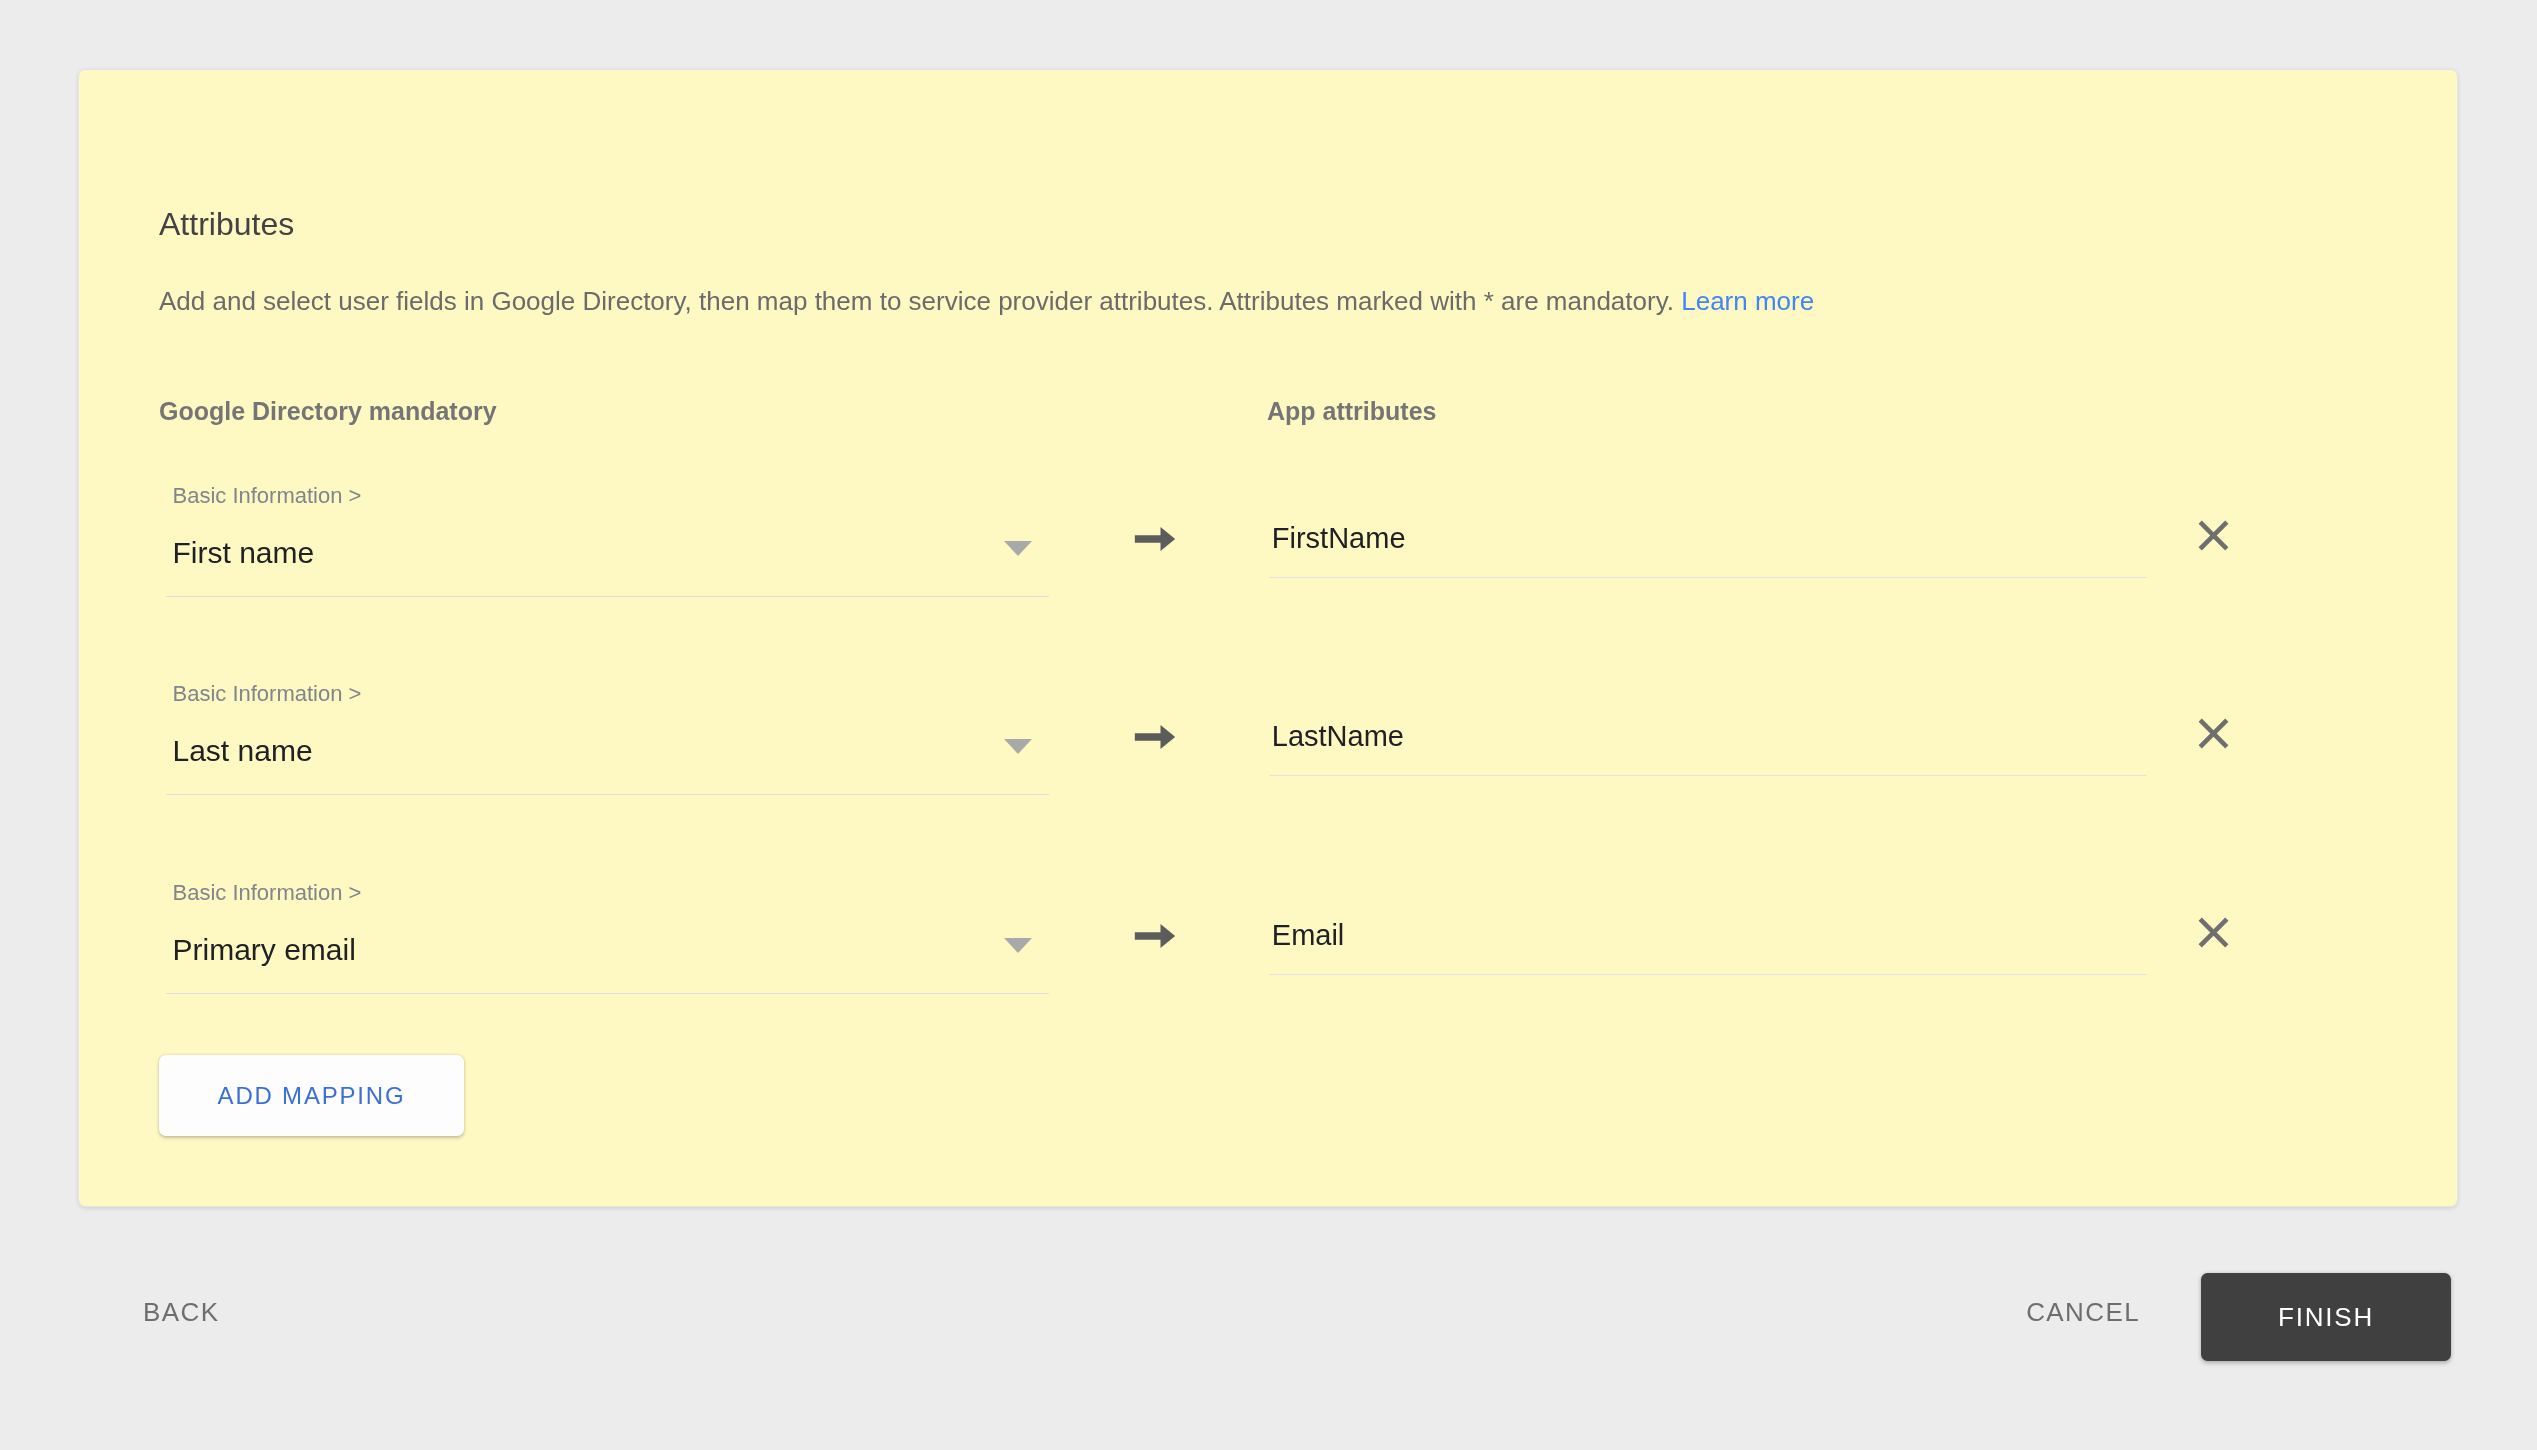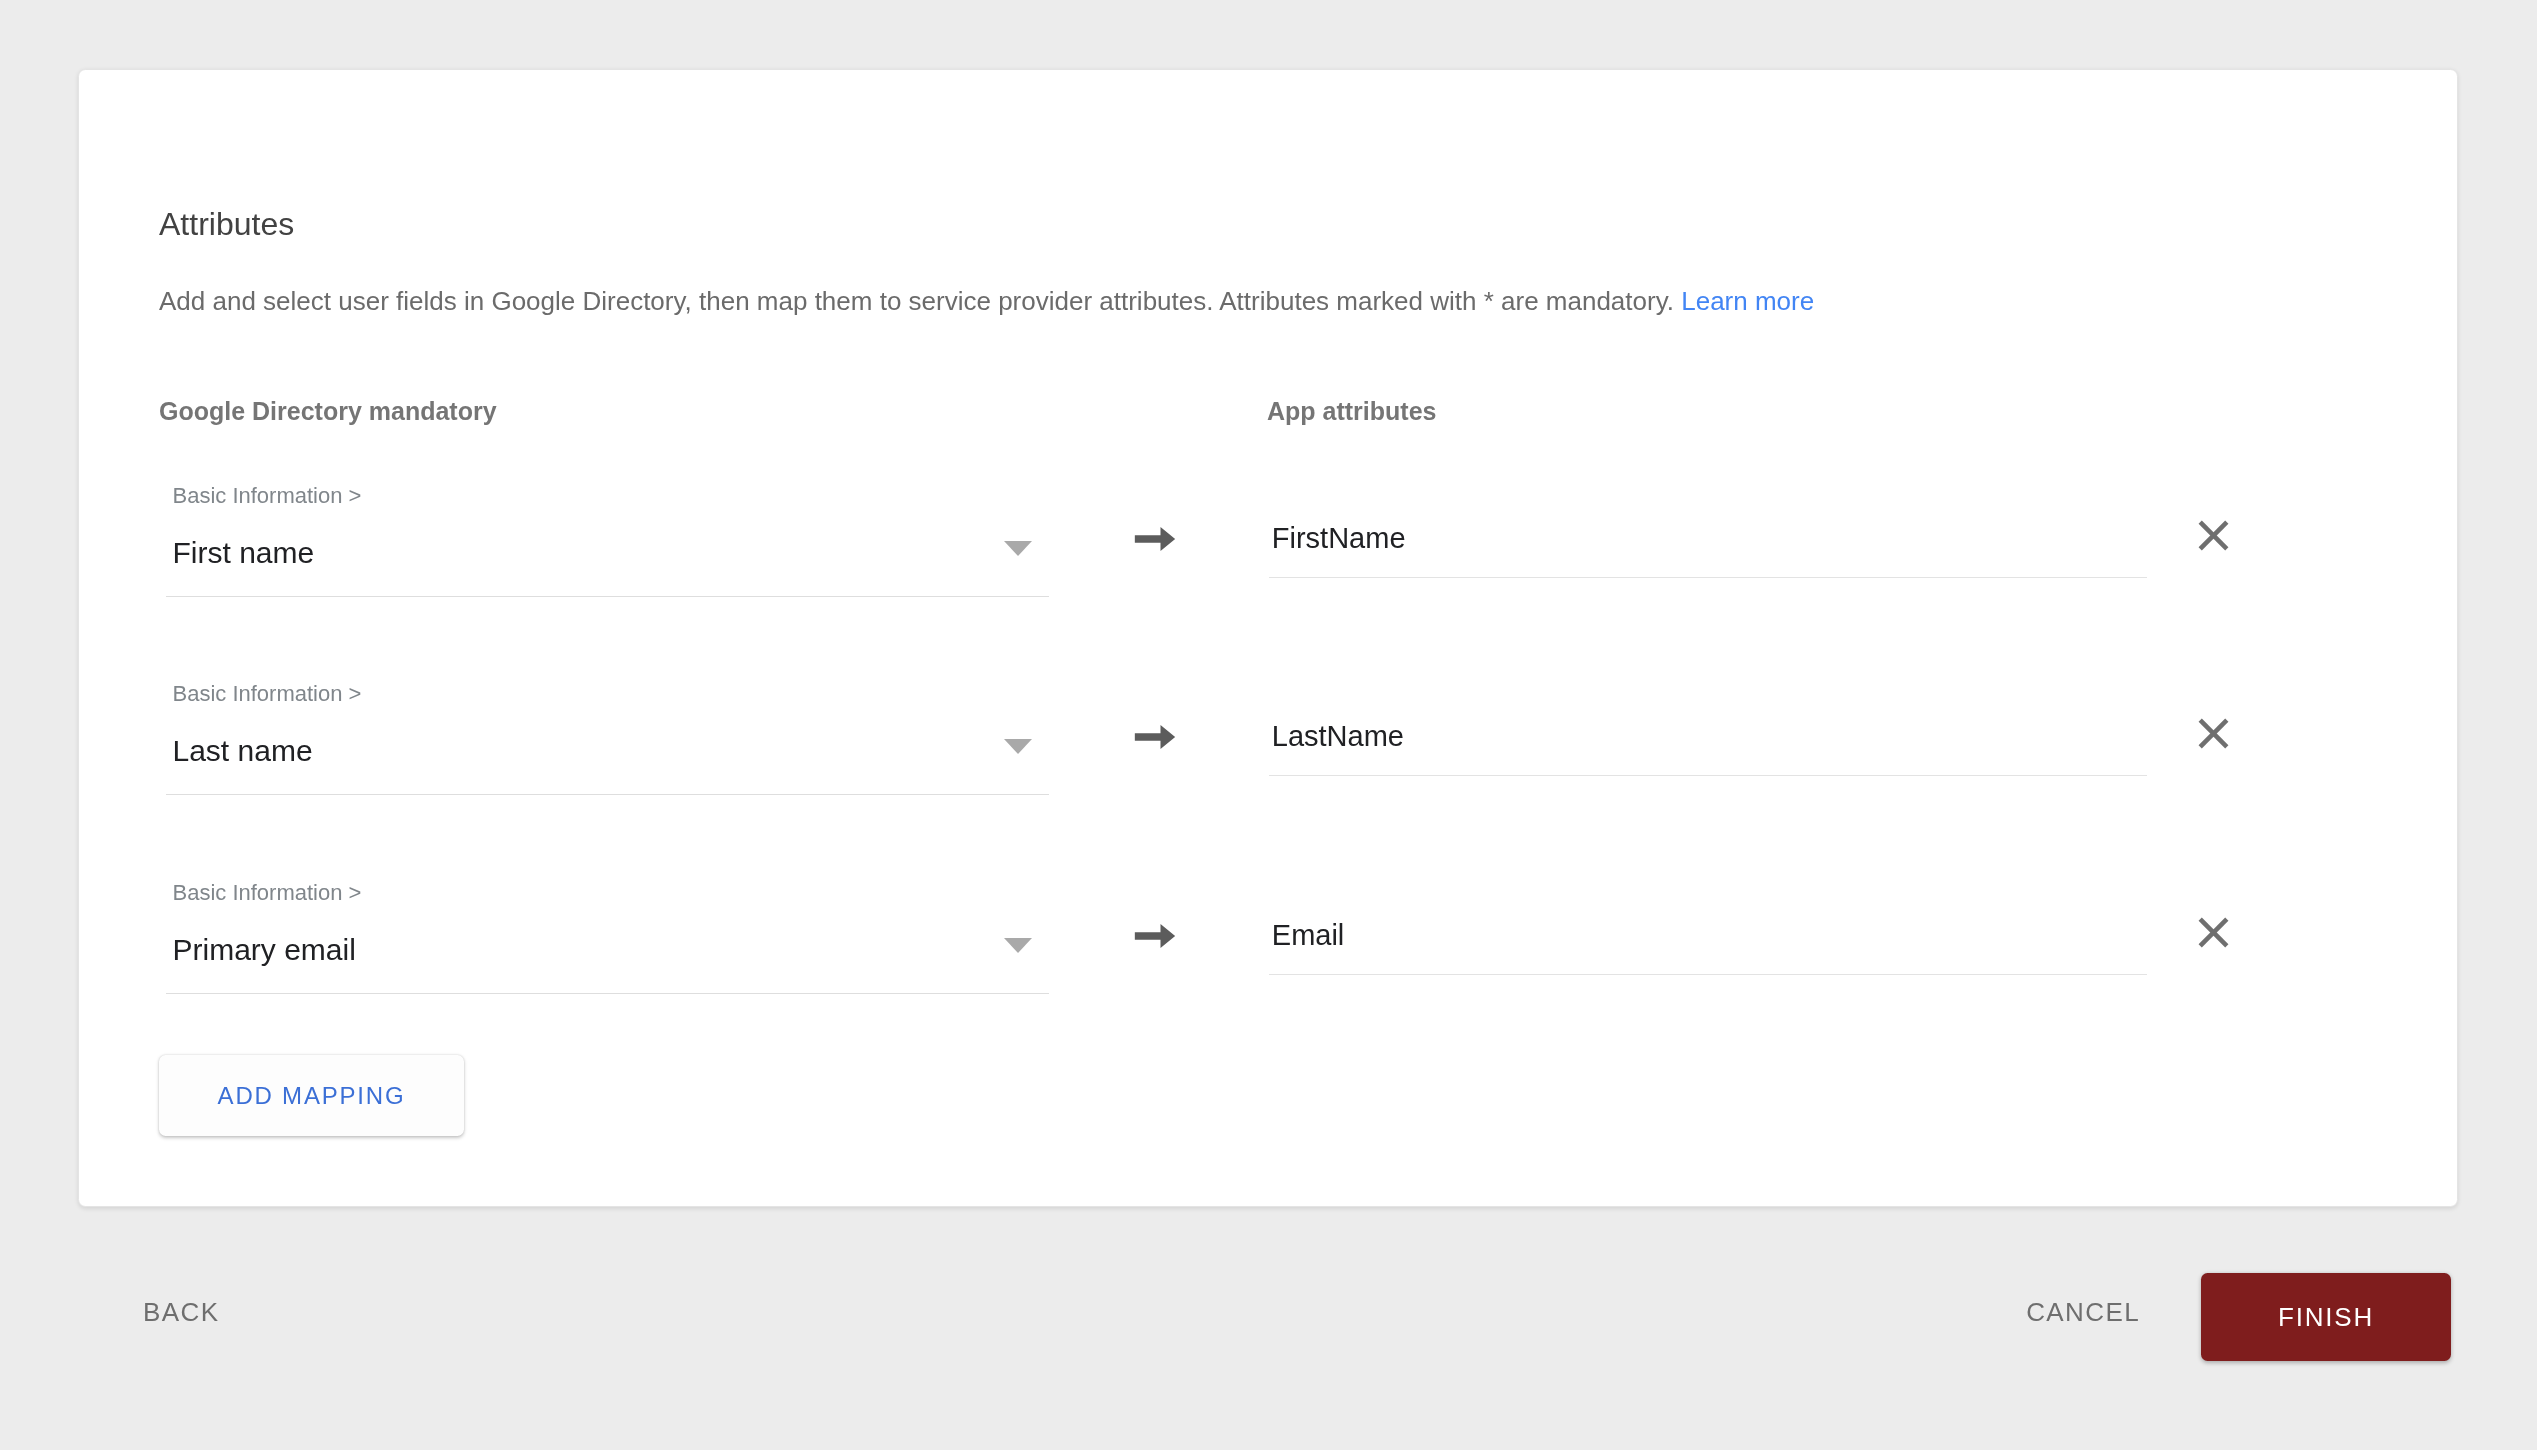--- a/index.html
+++ b/index.html
@@ -12,21 +12,21 @@
     position: relative;
     width: 2538px;
     height: 1451px;
     background: #ececec;
     overflow: hidden;
   }
   .card {
     position: absolute;
     left: 78px; top: 69px;
     width: 2380px; height: 1138px;
-    background: #ffffff;
+    background: #fef9c3;
     border: 0.9px solid #e4e4e4;
     border-radius: 7.4px;
     box-shadow: 0 1.8px 4.6px rgba(0,0,0,0.10);
   }
   .card-title {
     position: absolute;
     left: 80px; top: 135px;
     font-size: 32px;
     font-weight: 500;
     color: #424242;
@@ -155,21 +155,21 @@
     color: #6e6e6e;
     cursor: pointer;
     white-space: nowrap;
   }
   .footer-back   { left: 143px;  top: 1297px; text-align: right; }
   .footer-cancel { right: 398px; top: 1297px; }
   .btn-finish {
     position: absolute;
     left: 2201px; top: 1273px;
     width: 250px; height: 88px;
-    background: #7f1d1d;
+    background: #404040;
     border: none;
     border-radius: 6.5px;
     box-shadow: 0 1.8px 4.6px rgba(0,0,0,0.28);
     color: #ffffff;
     font-family: "Liberation Sans", "DejaVu Sans", sans-serif;
     font-size: 26px;
     font-weight: 500;
     letter-spacing: 1.8px;
     cursor: pointer;
   }

